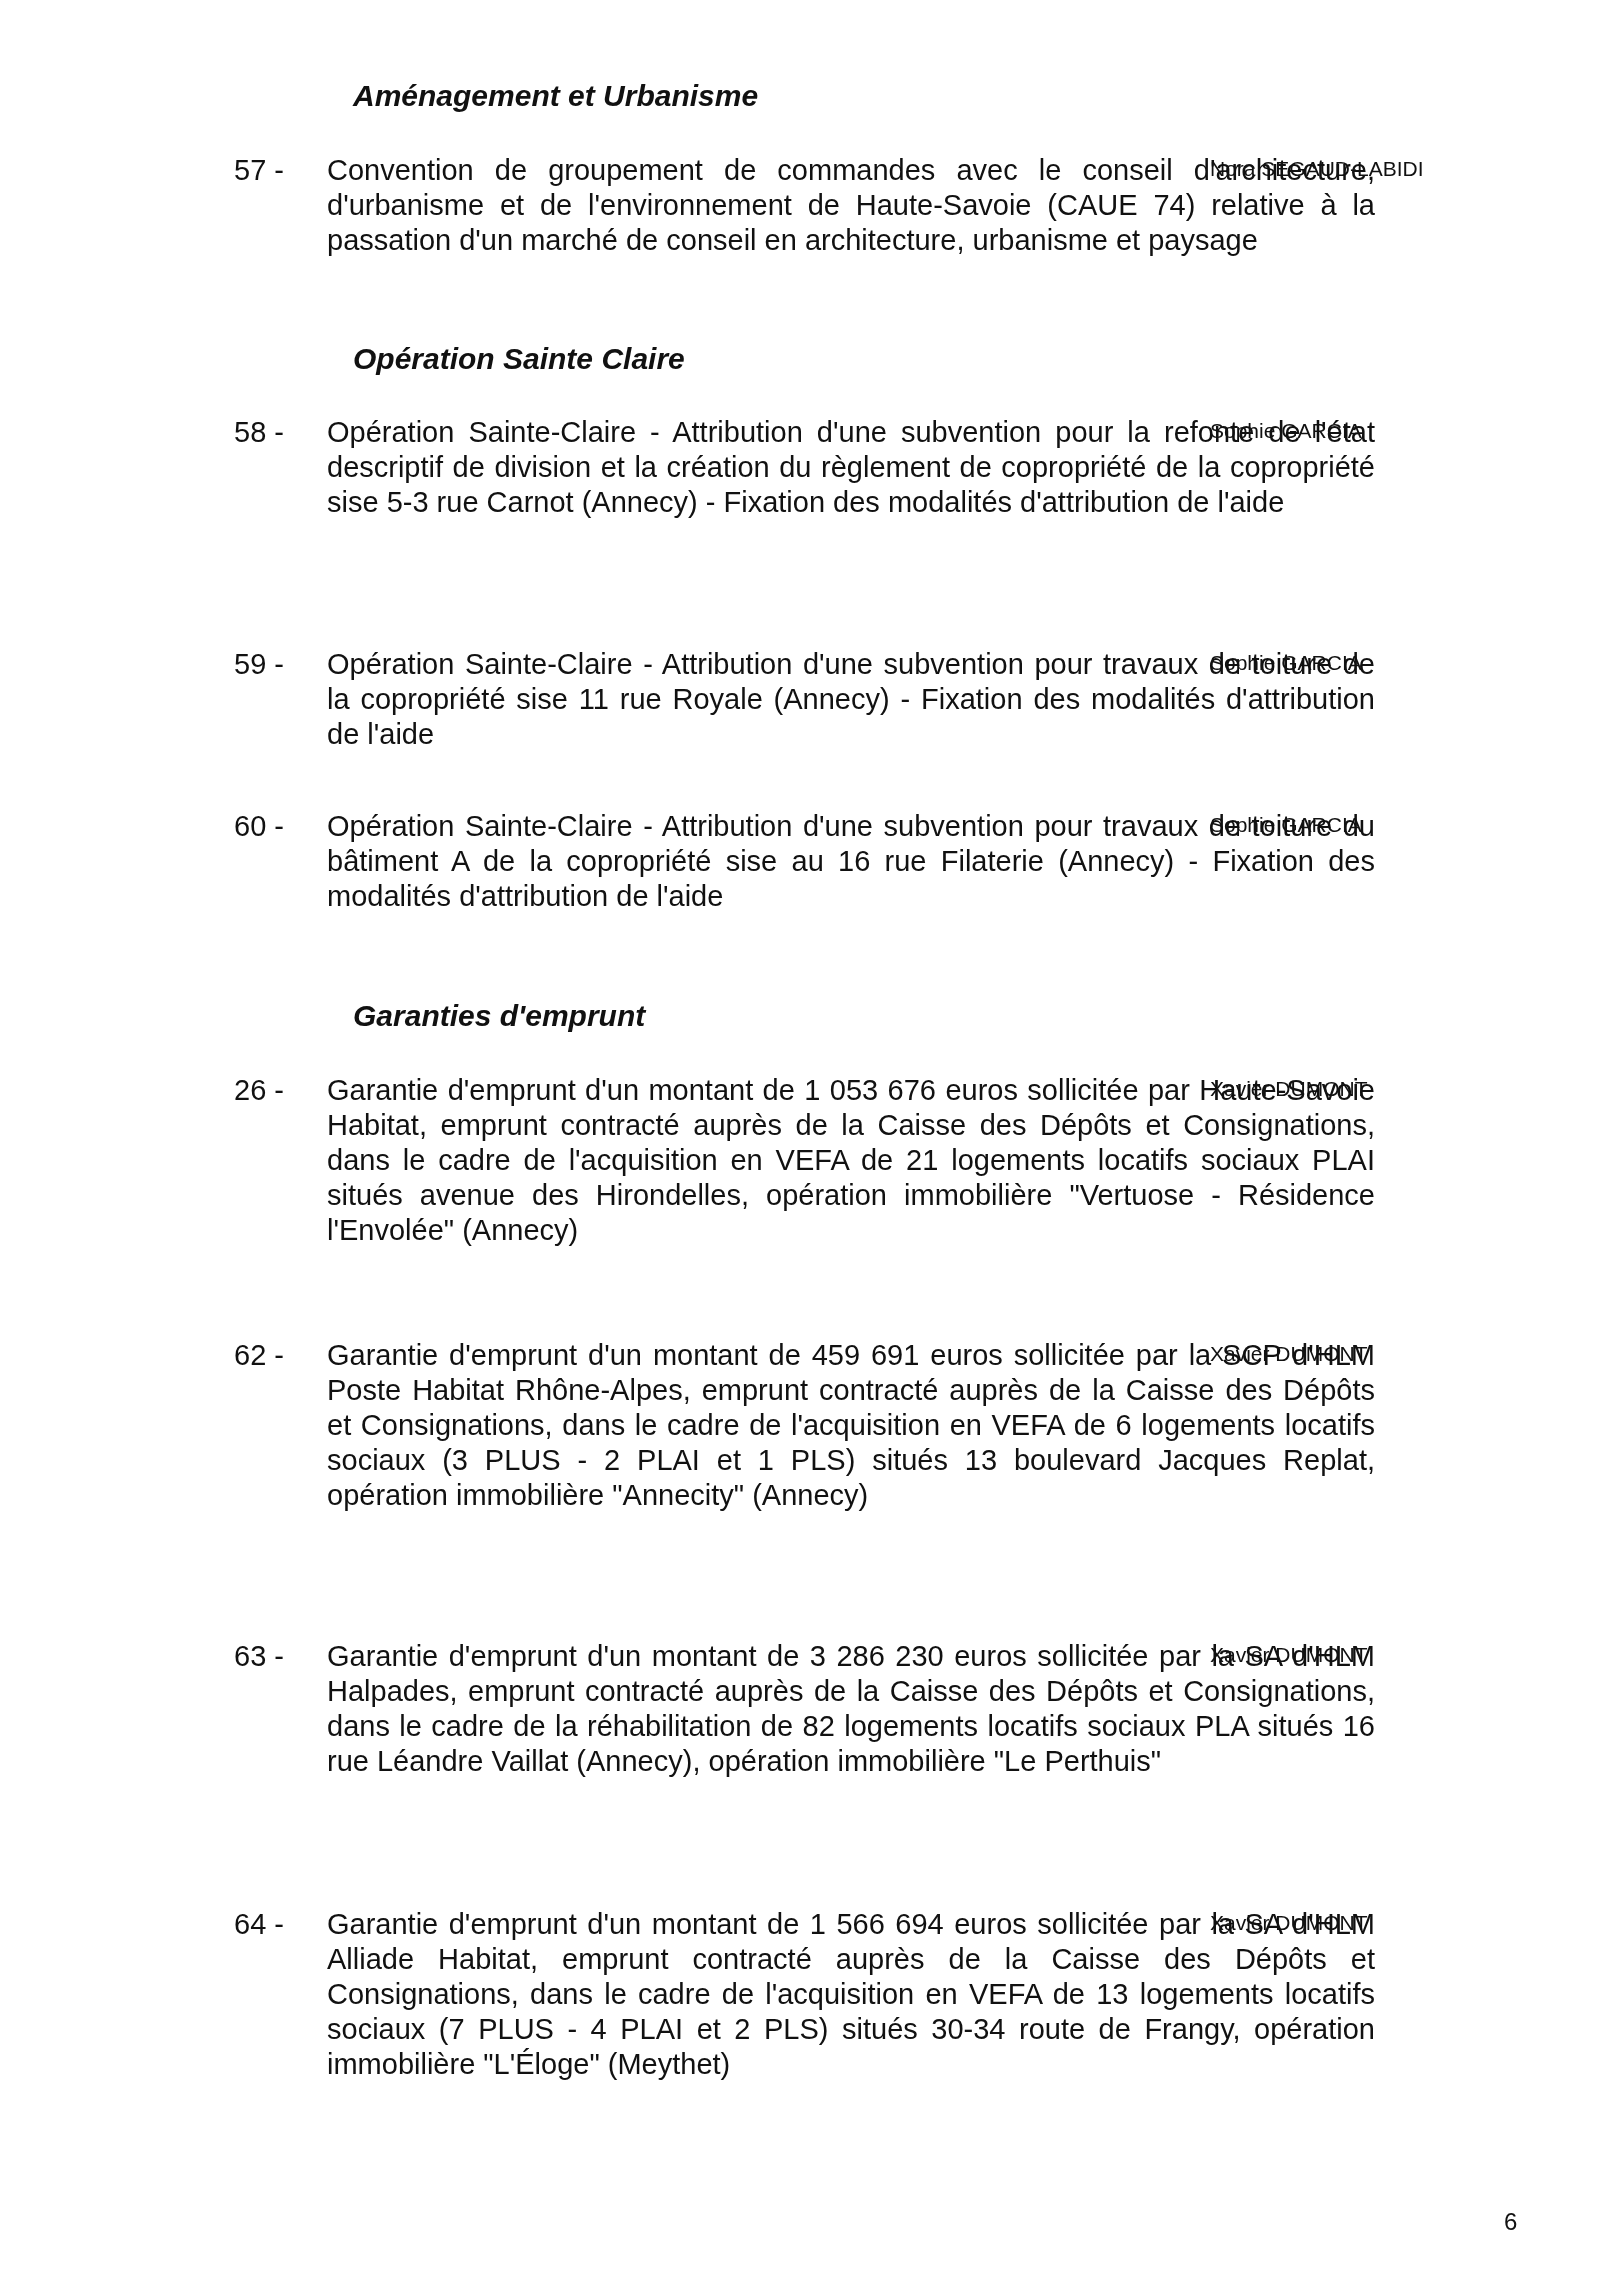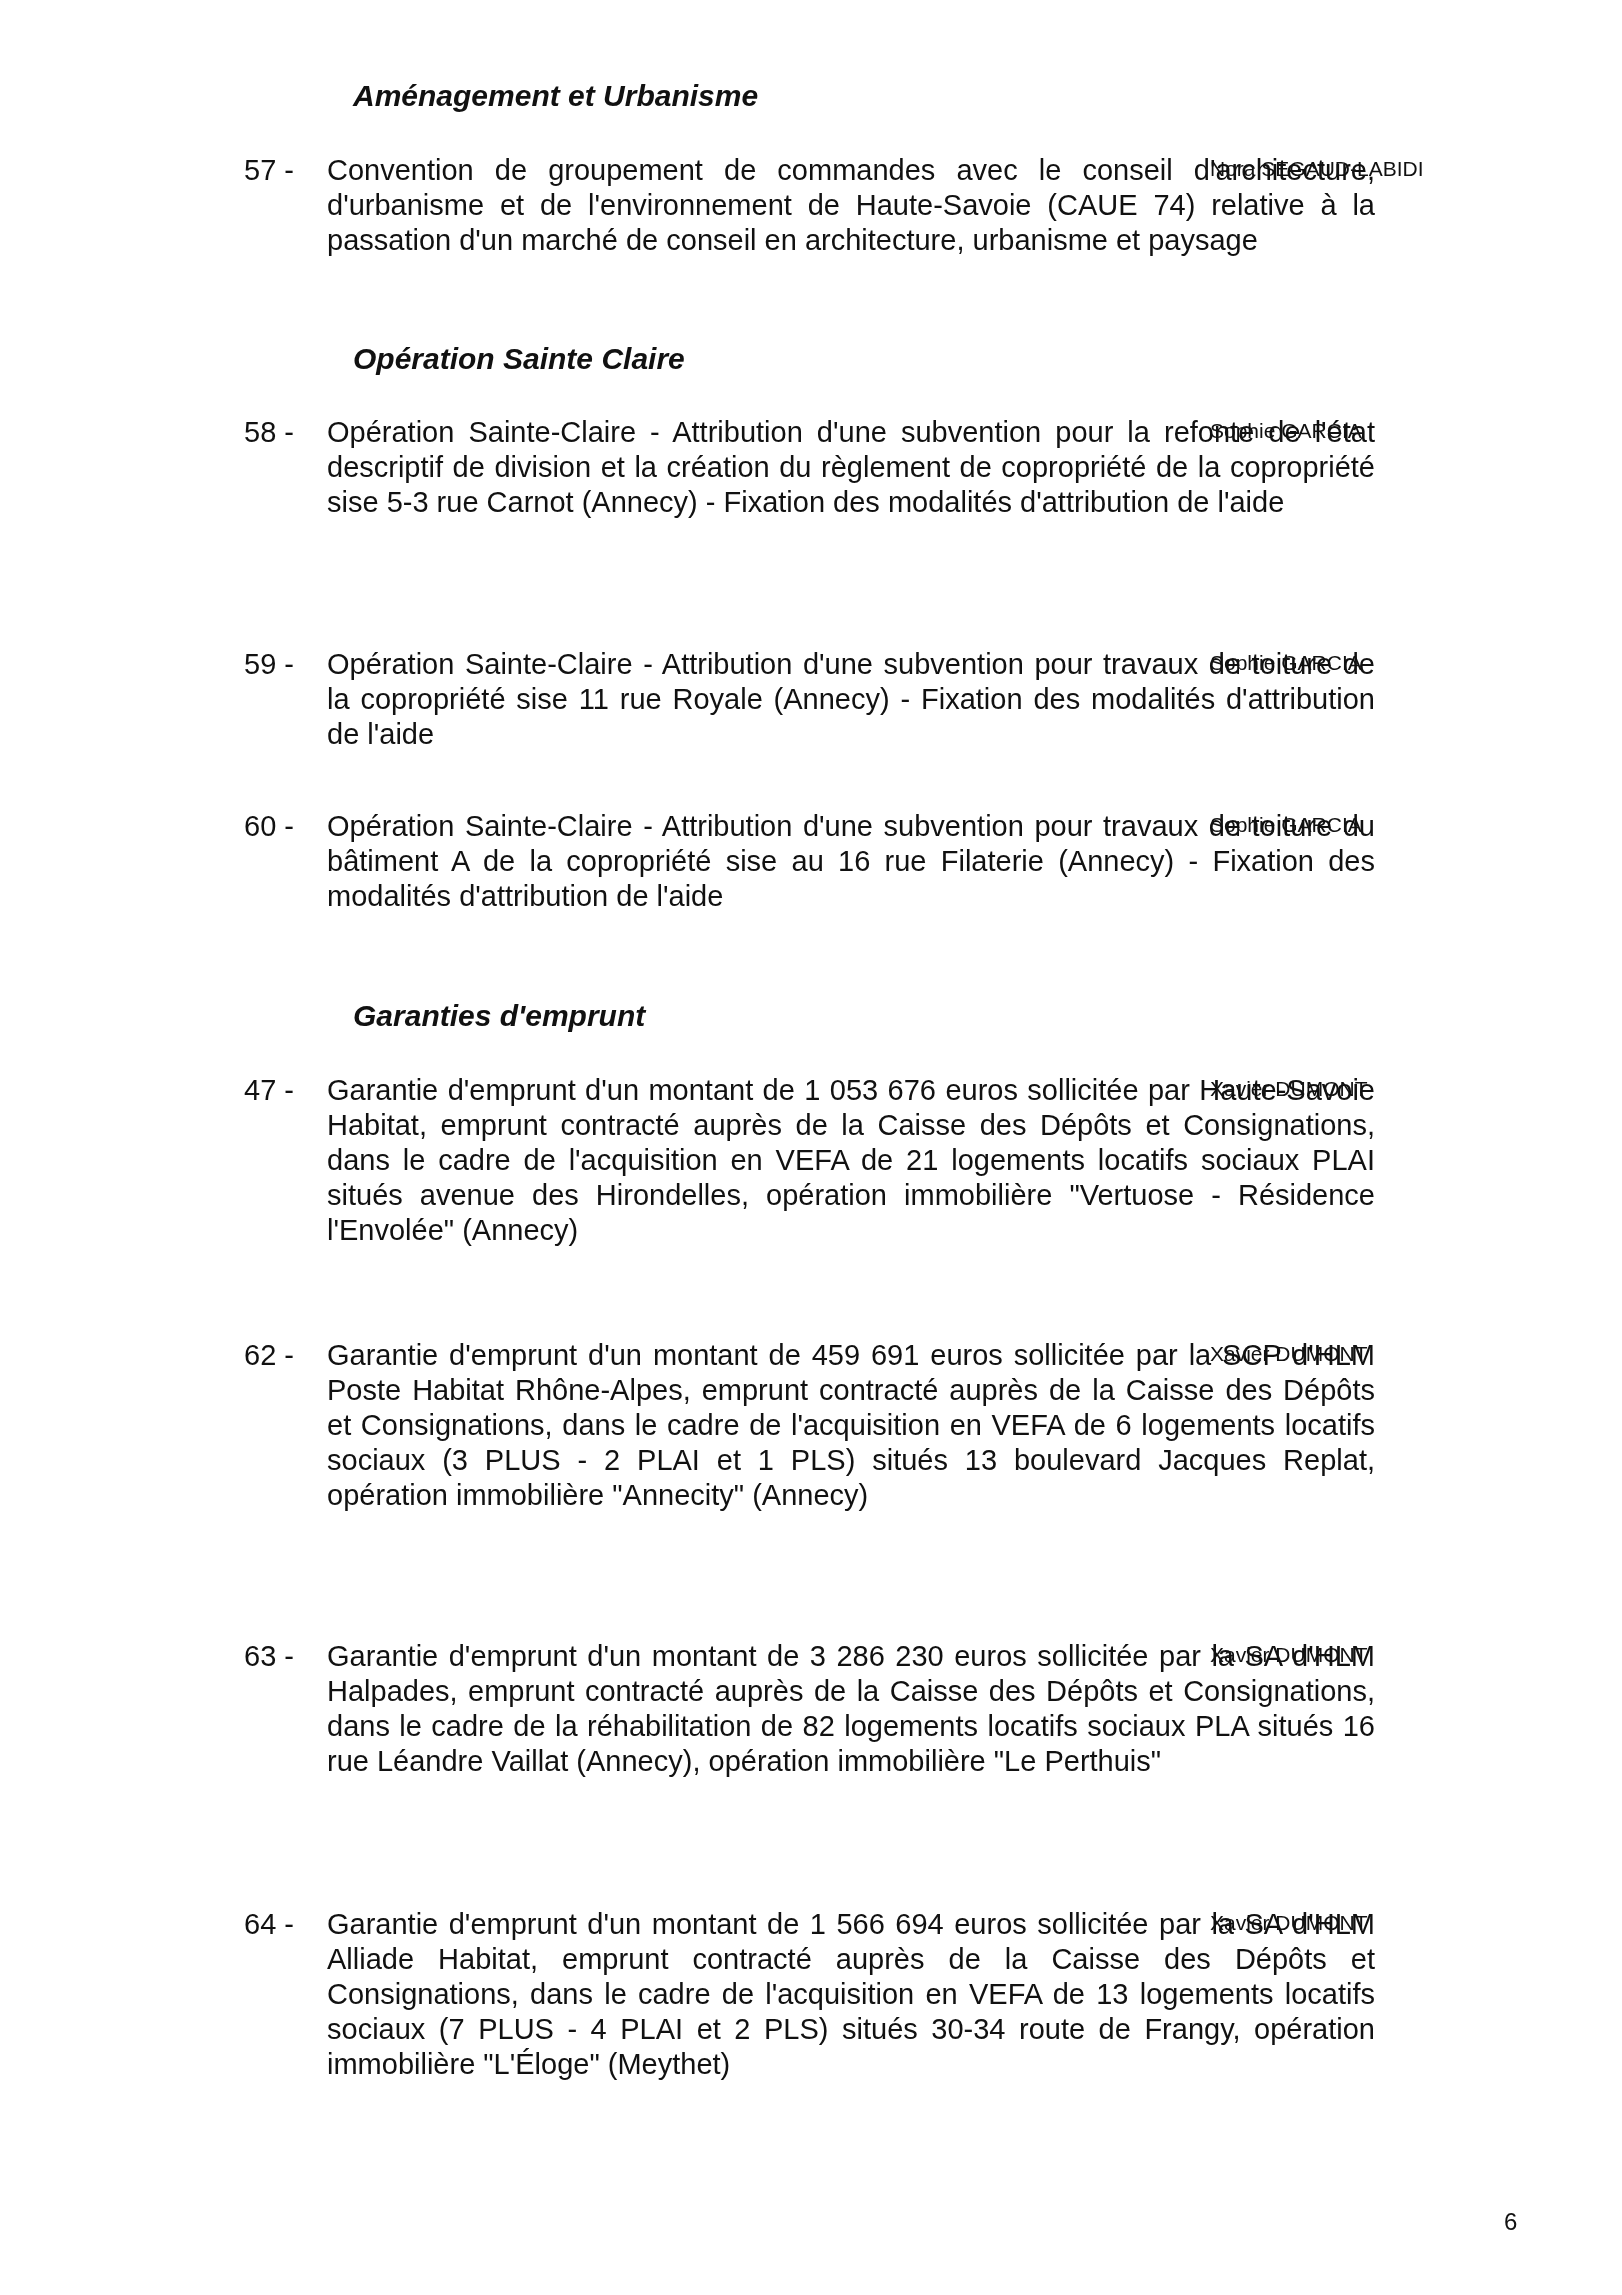--- a/index.html
+++ b/index.html
@@ -30,21 +30,21 @@
     line-height: 36px;
     margin: 0;
   }
   .item {
     position: absolute;
     left: 234px;
     width: 1266px;
   }
   .item-number {
     position: absolute;
-    left: 10px;
+    left: 0;
     top: 0;
     font-size: 29px;
     line-height: 35px;
   }
   .item-text {
     position: absolute;
     left: 93px;
     top: 0;
     width: 1048px;
     font-size: 29px;
@@ -97,21 +97,21 @@
 
   <div class="item" style="top:809px;">
     <span class="item-number">60 -</span>
     <div class="item-text">Opération Sainte-Claire - Attribution d'une subvention pour travaux de toiture du bâtiment A de la copropriété sise au 16 rue Filaterie (Annecy) - Fixation des modalités d'attribution de l'aide</div>
     <span class="item-rapporteur">Sophie GARCIA</span>
   </div>
 
   <h2 class="section-heading" style="top:998px;text-align:center;">Garanties d'emprunt</h2>
 
   <div class="item" style="top:1073px;">
-    <span class="item-number">47 -</span>
+    <span class="item-number">26 -</span>
     <div class="item-text">Garantie d'emprunt d'un montant de 1 053 676 euros sollicitée par Haute-Savoie Habitat, emprunt contracté auprès de la Caisse des Dépôts et Consignations, dans le cadre de l'acquisition en VEFA de 21 logements locatifs sociaux PLAI situés avenue des Hirondelles, opération immobilière "Vertuose - Résidence l'Envolée" (Annecy)</div>
     <span class="item-rapporteur">Xavier DUMONT</span>
   </div>
 
   <div class="item" style="top:1338px;">
     <span class="item-number">62 -</span>
     <div class="item-text">Garantie d'emprunt d'un montant de 459 691 euros sollicitée par la SCP d'HLM Poste Habitat Rhône-Alpes, emprunt contracté auprès de la Caisse des Dépôts et Consignations, dans le cadre de l'acquisition en VEFA de 6 logements locatifs sociaux (3 PLUS - 2 PLAI et 1 PLS) situés 13 boulevard Jacques Replat, opération immobilière "Annecity" (Annecy)</div>
     <span class="item-rapporteur">Xavier DUMONT</span>
   </div>
 

